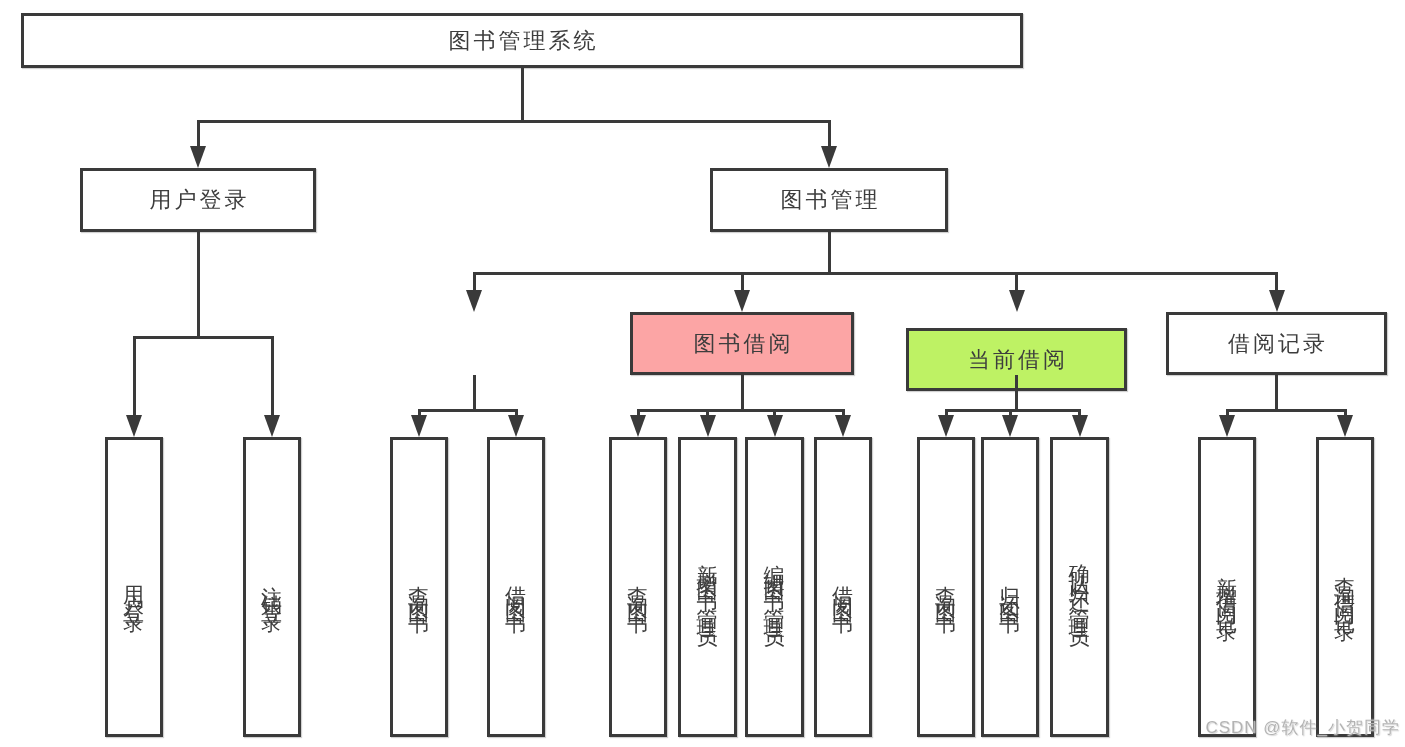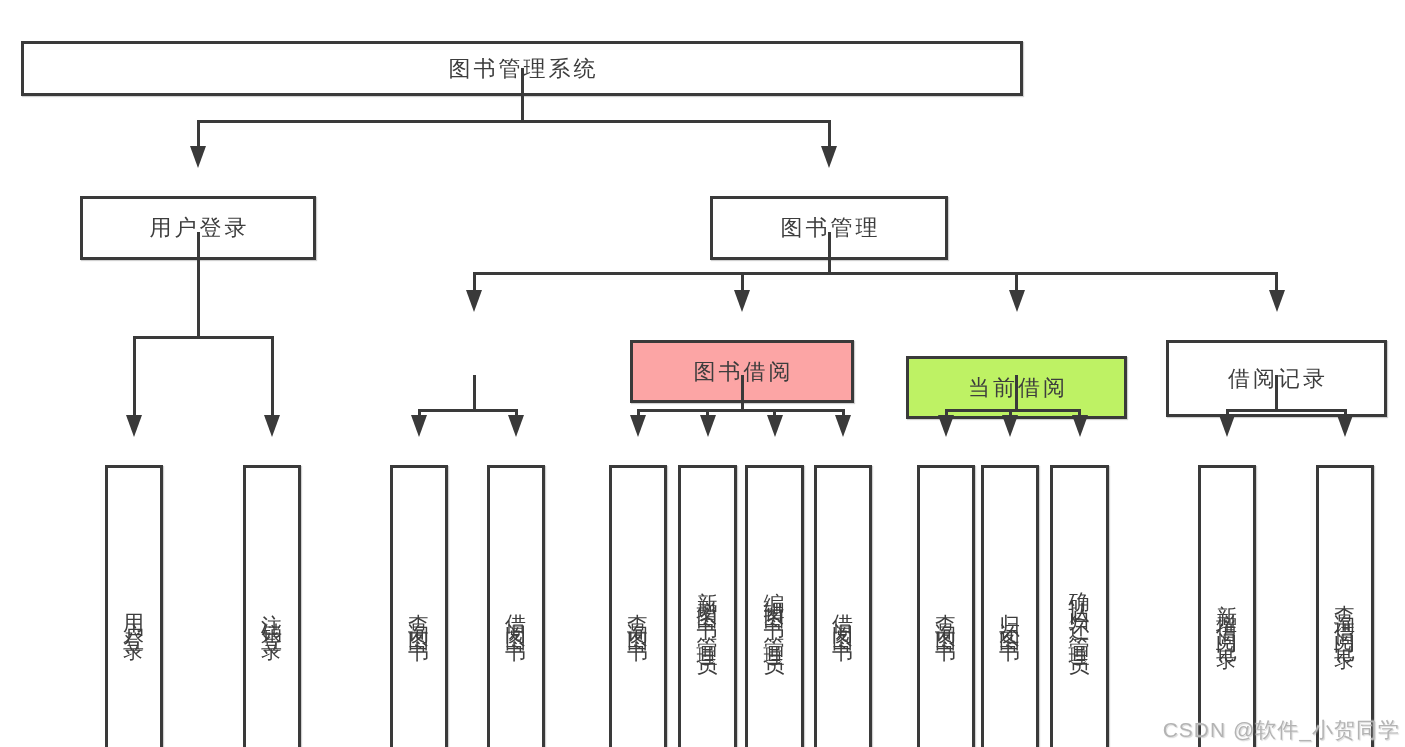--- a/index.html
+++ b/index.html
@@ -13,21 +13,20 @@
   }
   .node {
     position: absolute;
     box-sizing: border-box;
     background: #ffffff;
     border: 3px solid #3a3a3a;
     display: flex;
     align-items: center;
     justify-content: center;
     box-shadow: 1px 1px 1px rgba(0,0,0,0.18);
-    margin-top: 28px;
   }
   .node .label {
     color: #3d3d3d;
     line-height: 1;
     white-space: nowrap;
   }
   .hbox .label {
     font-size: 22px;
     letter-spacing: 3px;
     text-indent: 3px;
@@ -47,21 +46,21 @@
     width: 0;
     height: 0;
     border-left: 8px solid transparent;
     border-right: 8px solid transparent;
     border-top: 22px solid #3a3a3a;
   }
   #watermark {
     position: absolute;
     right: 5px;
     top: 716px;
-    font-size: 21px;
+    font-size: 17px;
     letter-spacing: 1px;
     color: #b3b3b3;
     text-shadow: 0 0 2px rgba(255,255,255,0.9), 1px 1px 1px rgba(120,120,120,0.35);
     z-index: 5;
   }
 </style>
 </head>
 <body>
 
 <div id="diagram" style="background: rgb(255, 255, 255);">
@@ -74,21 +73,21 @@
     </div>
     <div class="node hbox" style="left: 710px; top: 168px; width: 238px; height: 64px; border-color: rgb(58, 58, 58); background: rgb(255, 255, 255);">
       <span class="label" style="color: rgb(61, 61, 61);">图书管理</span>
     </div>
     <div class="node hbox" style="left: 630px; top: 312px; width: 224px; height: 63px; border-color: rgb(58, 58, 58); background: #fca5a5;">
       <span class="label" style="color: rgb(61, 61, 61);">图书借阅</span>
     </div>
     <div class="node hbox" style="left: 906px; top: 328px; width: 221px; height: 63px; border-color: rgb(58, 58, 58); background: #bef264;">
       <span class="label" style="color: rgb(61, 61, 61);">当前借阅</span>
     </div>
-    <div class="node hbox" style="left: 1166px; top: 312px; width: 221px; height: 77px; border-color: rgb(58, 58, 58); background: rgb(255, 255, 255);">
+    <div class="node hbox" style="left: 1166px; top: 312px; width: 221px; height: 63px; border-color: rgb(58, 58, 58); background: rgb(255, 255, 255);">
       <span class="label" style="color: rgb(61, 61, 61);">借阅记录</span>
     </div>
     <div class="node vbox" style="left: 105px; top: 437px; width: 58px; height: 300px; border-color: rgb(58, 58, 58); background: rgb(255, 255, 255);">
       <span class="label" style="color: rgb(61, 61, 61);">用户登录</span>
     </div>
     <div class="node vbox" style="left: 243px; top: 437px; width: 58px; height: 300px; border-color: rgb(58, 58, 58); background: rgb(255, 255, 255);">
       <span class="label" style="color: rgb(61, 61, 61);">注销登录</span>
     </div>
     <div class="node vbox" style="left: 390px; top: 437px; width: 58px; height: 300px; border-color: rgb(58, 58, 58); background: rgb(255, 255, 255);">
       <span class="label" style="color: rgb(61, 61, 61);">查询图书</span>

